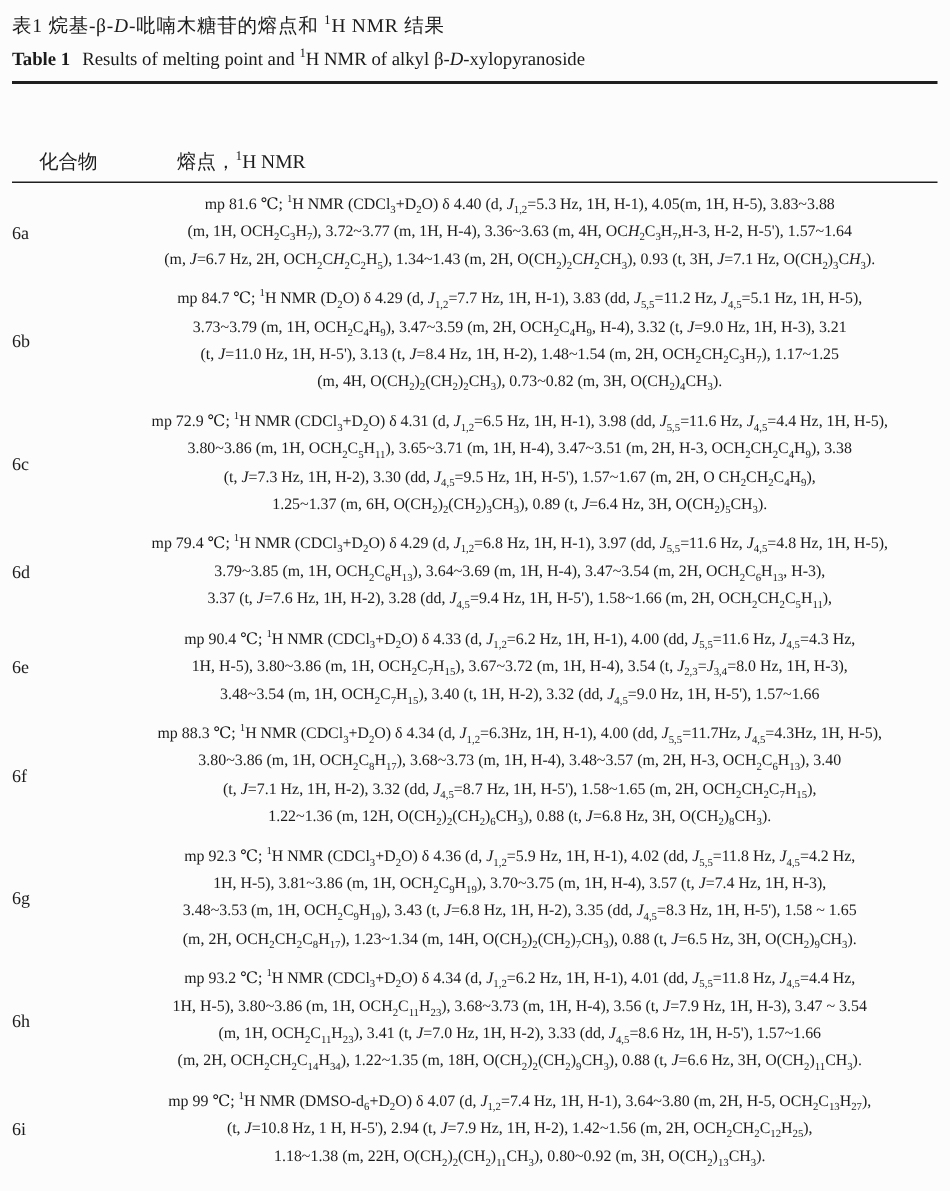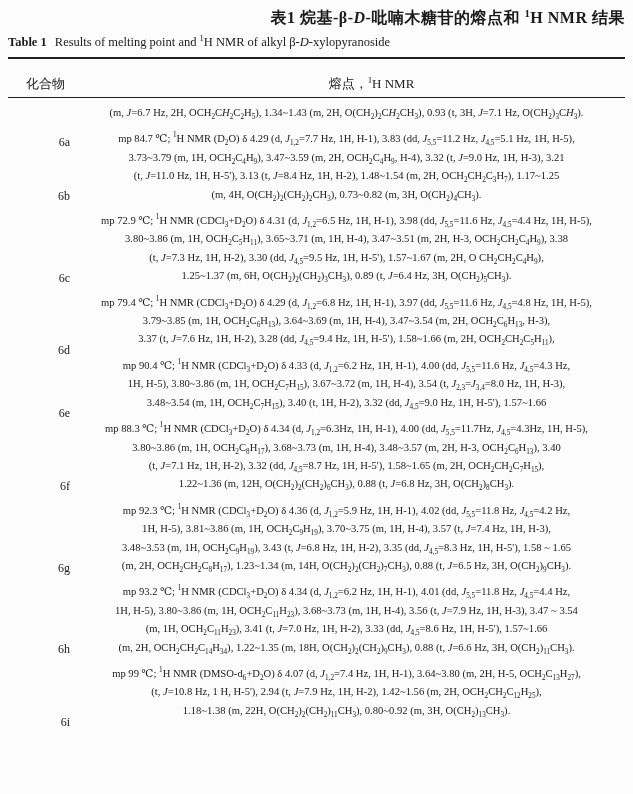--- a/index.html
+++ b/index.html
@@ -3,38 +3,38 @@
 <meta charset="utf-8">
 <style>
   html,body{margin:0;padding:0;}
   body{
     width:633px;height:794px;overflow:hidden;
     background:#fcfcfc;color:#1b1b1b;
     font-family:"Liberation Serif","DejaVu Serif",serif;
   }
   .page{padding:5px 8px 0 8px;}
   .title-zh{
-    text-align:right;font-size:16px;font-weight:bold;
+    text-align:left;font-size:13px;font-weight:normal;
     padding-top:3px;letter-spacing:0.5px;
   }
   .title-en{text-align:left;font-size:12.5px;margin-top:6px;}
   .title-en .b{font-weight:bold;margin-right:8px;}
   .tbl{margin-top:7px;border-top:2.5px solid #1f1f1f;}
   .thead{
     display:flex;align-items:center;
     border-bottom:1.5px solid #1f1f1f;
-    padding:16px 0 4px 0;font-size:13px;
+    padding:3px 0 4px 0;font-size:13px;margin-top:40px;
   }
   .th-compound{width:110px;padding-left:18px;box-sizing:border-box;}
-  .th-data{flex:1;text-align:center;}
+  .th-data{flex:1;text-align:left;}
   .tbody{padding-top:2px;}
   .row{position:relative;padding:4px 2px 4px 62px;}
   .cid{
     position:absolute;left:0;top:50%;transform:translateY(-50%);
-    width:62px;text-align:right;font-size:12px;margin-top:29px;
+    width:62px;text-align:left;font-size:12px;
   }
   .lines{font-size:10.6px;line-height:18.4px;text-align:center;}
   .line{white-space:nowrap;}
   sub{font-size:68%;line-height:0;}
   sup{font-size:68%;line-height:0;}
 </style>
 </head>
 <body>
 
 <div class="page">
@@ -45,20 +45,22 @@
 
   <div class="tbl">
     <div class="thead">
       <div class="th-compound">化合物</div>
       <div class="th-data">熔点，<sup>1</sup>H NMR</div>
     </div>
     <div class="tbody" id="tbody">
   <div class="row">
     <div class="cid">6a</div>
     <div class="lines">
+            <div class="line">mp 81.6 ℃; <sup>1</sup>H NMR (CDCl<sub>3</sub>+D<sub>2</sub>O) δ 4.40 (d, <i>J</i><sub>1,2</sub>=5.3 Hz, 1H, H-1), 4.05(m, 1H, H-5), 3.83~3.88</div>
+            <div class="line">(m, 1H, OCH<sub>2</sub>C<sub>3</sub>H<sub>7</sub>), 3.72~3.77 (m, 1H, H-4), 3.36~3.63 (m, 4H, OC<i>H</i><sub>2</sub>C<sub>3</sub>H<sub>7</sub>,H-3, H-2, H-5'), 1.57~1.64</div>
             <div class="line">(m, <i>J</i>=6.7 Hz, 2H, OCH<sub>2</sub>C<i>H</i><sub>2</sub>C<sub>2</sub>H<sub>5</sub>), 1.34~1.43 (m, 2H, O(CH<sub>2</sub>)<sub>2</sub>C<i>H</i><sub>2</sub>CH<sub>3</sub>), 0.93 (t, 3H, <i>J</i>=7.1 Hz, O(CH<sub>2</sub>)<sub>3</sub>C<i>H</i><sub>3</sub>).</div>
           </div>
   </div>
 
   <div class="row">
     <div class="cid">6b</div>
     <div class="lines">
             <div class="line">mp 84.7 ℃; <sup>1</sup>H NMR (D<sub>2</sub>O) δ 4.29 (d, <i>J</i><sub>1,2</sub>=7.7 Hz, 1H, H-1), 3.83 (dd, <i>J</i><sub>5,5</sub>=11.2 Hz, <i>J</i><sub>4,5</sub>=5.1 Hz, 1H, H-5),</div>
             <div class="line">3.73~3.79 (m, 1H, OCH<sub>2</sub>C<sub>4</sub>H<sub>9</sub>), 3.47~3.59 (m, 2H, OCH<sub>2</sub>C<sub>4</sub>H<sub>9</sub>, H-4), 3.32 (t, <i>J</i>=9.0 Hz, 1H, H-3), 3.21</div>
             <div class="line">(t, <i>J</i>=11.0 Hz, 1H, H-5'), 3.13 (t, <i>J</i>=8.4 Hz, 1H, H-2), 1.48~1.54 (m, 2H, OCH<sub>2</sub>CH<sub>2</sub>C<sub>3</sub>H<sub>7</sub>), 1.17~1.25</div>

